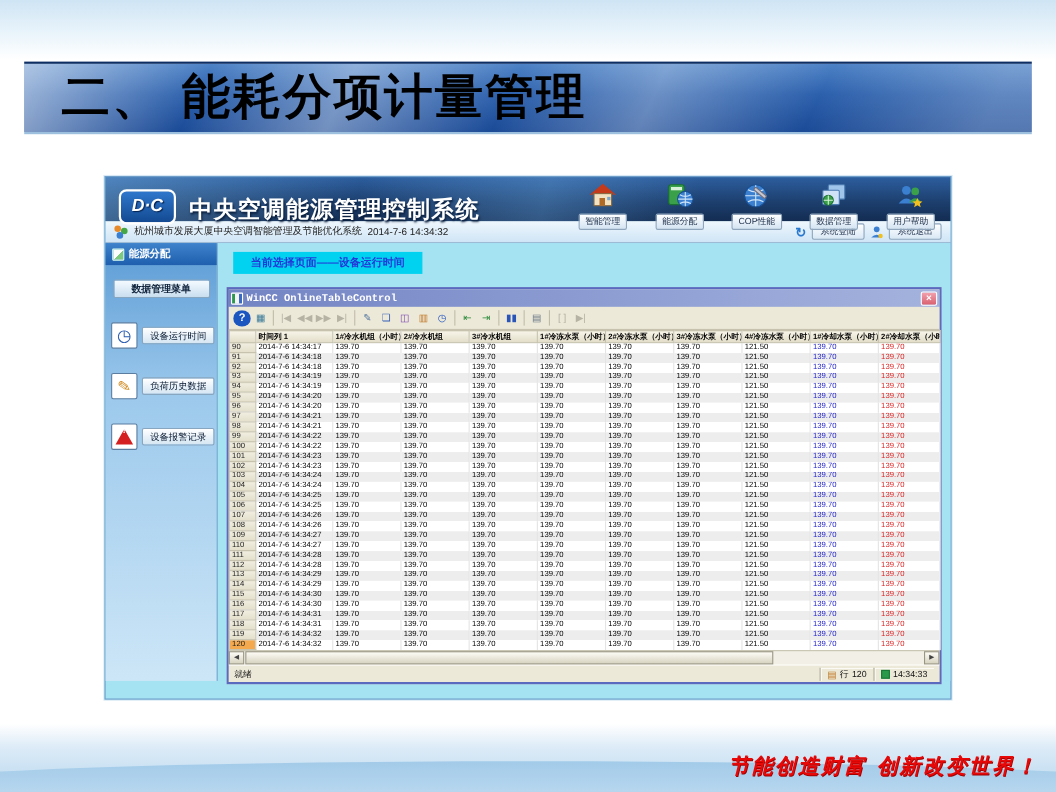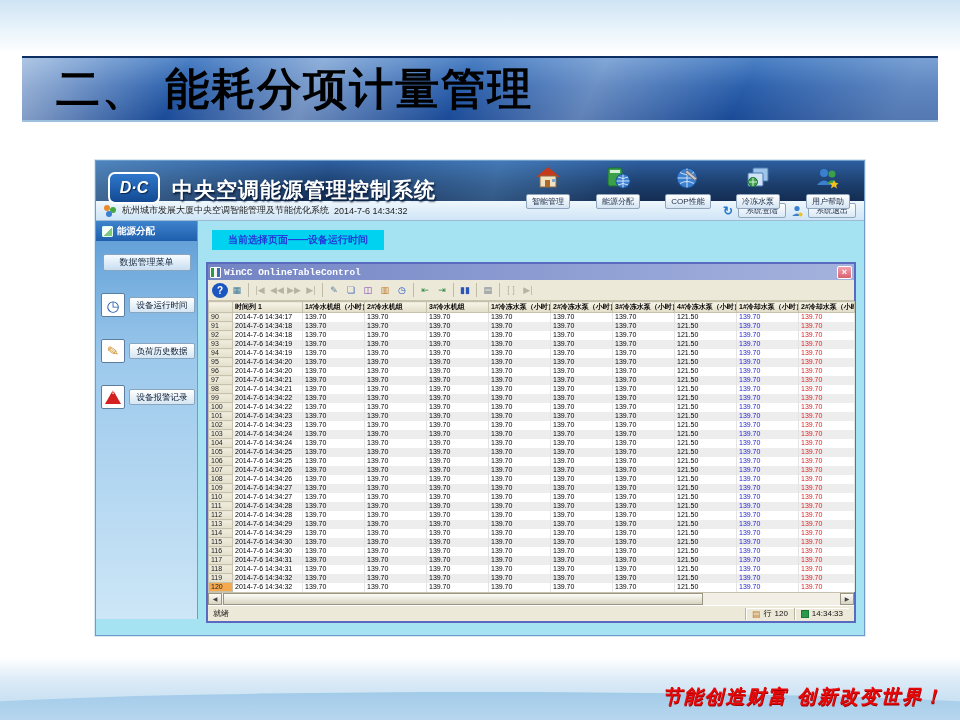--- a/index.html
+++ b/index.html
@@ -65,21 +65,21 @@
   
   .sidebar { width:102px; background:linear-gradient(180deg,#found 0%,#9cc9ec 30%,#cde6f7 100%);
     background:linear-gradient(180deg,#5b9bd5 0%, #9cc9ec 35%, #cde6f7 100%);
     border-right:1px solid #6f9dc9; }
   .side-header { height:20px; background:linear-gradient(180deg,#3f83cc,#1f5fae);
     display:flex; align-items:center; gap:4px; padding:0 6px;
     color:#fff; font-weight:bold; font-size:9.5px; }
   .side-header-ico { width:11px; height:11px; background:linear-gradient(135deg,#fdfdfd 55%,#7fc97f 55%);
     border:1px solid #dfe; border-radius:1px; }
   .side-section { display:block; width:88px; margin:13px auto 0 auto; height:17px; line-height:15px;
-    text-align:center; font-size:9px; font-weight:normal; color:#10243c;
+    text-align:center; font-size:9px; font-weight:bold; color:#10243c;
     background:linear-gradient(180deg,#f5fbff,#c9def0); border:1px solid #88a6c0; border-radius:2px; cursor:pointer; }
   .side-item { display:flex; align-items:center; gap:4px; margin:22px 0 0 5px; cursor:pointer; }
   .side-ico { width:24px; height:24px; background:#fff; border:1px solid #5b7da0; border-radius:2px;
     display:flex; align-items:center; justify-content:center; position:relative; }
   .side-label { width:66px; height:16px; line-height:14px; text-align:center; font-size:8.5px; color:#081830;
     background:linear-gradient(180deg,#ffffff,#d5e6f3); border:1px solid #88a6c0; border-radius:2px; }
   .clock-glyph { color:#2a5cb0; font-size:15px; line-height:15px; }
   .pencil-glyph { color:#d08a20; font-size:14px; line-height:14px; transform:rotate(-10deg); }
   .warn-tri { width:0; height:0; border-left:8px solid transparent; border-right:8px solid transparent;
     border-bottom:14px solid #d42020; position:relative; }
@@ -197,21 +197,21 @@
           </div>
           <div class="nav-item">
             <span class="nav-ico">
               <svg width="26" height="24" viewBox="0 0 26 24">
                 <rect x="8" y="2" width="15" height="13" rx="1" fill="#9fc5ea" stroke="#4a7ab0"></rect>
                 <rect x="3" y="7" width="15" height="13" rx="1" fill="#cfe2f6" stroke="#4a7ab0"></rect>
                 <circle cx="8" cy="16" r="4.5" fill="#3aa04a" stroke="#1a7030"></circle>
                 <path d="M3.8 16 h8.4 M8 11.8 v8.4" stroke="#d8f0d8" stroke-width="1" fill="none"></path>
               </svg>
             </span>
-            <span class="nav-label">冷冻水泵</span>
+            <span class="nav-label">数据管理</span>
           </div>
           <div class="nav-item">
             <span class="nav-ico">
               <svg width="26" height="24" viewBox="0 0 26 24">
                 <circle cx="9" cy="7" r="4" fill="#3a7fd0"></circle>
                 <path d="M2 19 q7 -9 14 0 Z" fill="#3a7fd0"></path>
                 <circle cx="17" cy="8" r="3.5" fill="#3aa04a"></circle>
                 <path d="M11.5 18 q5.5 -7.5 11 0 Z" fill="#3aa04a"></path>
                 <polygon points="19,14 20.4,17 23.6,17.2 21.2,19.2 22,22.4 19,20.6 16,22.4 16.8,19.2 14.4,17.2 17.6,17" fill="#f4c020"></polygon>
               </svg>

